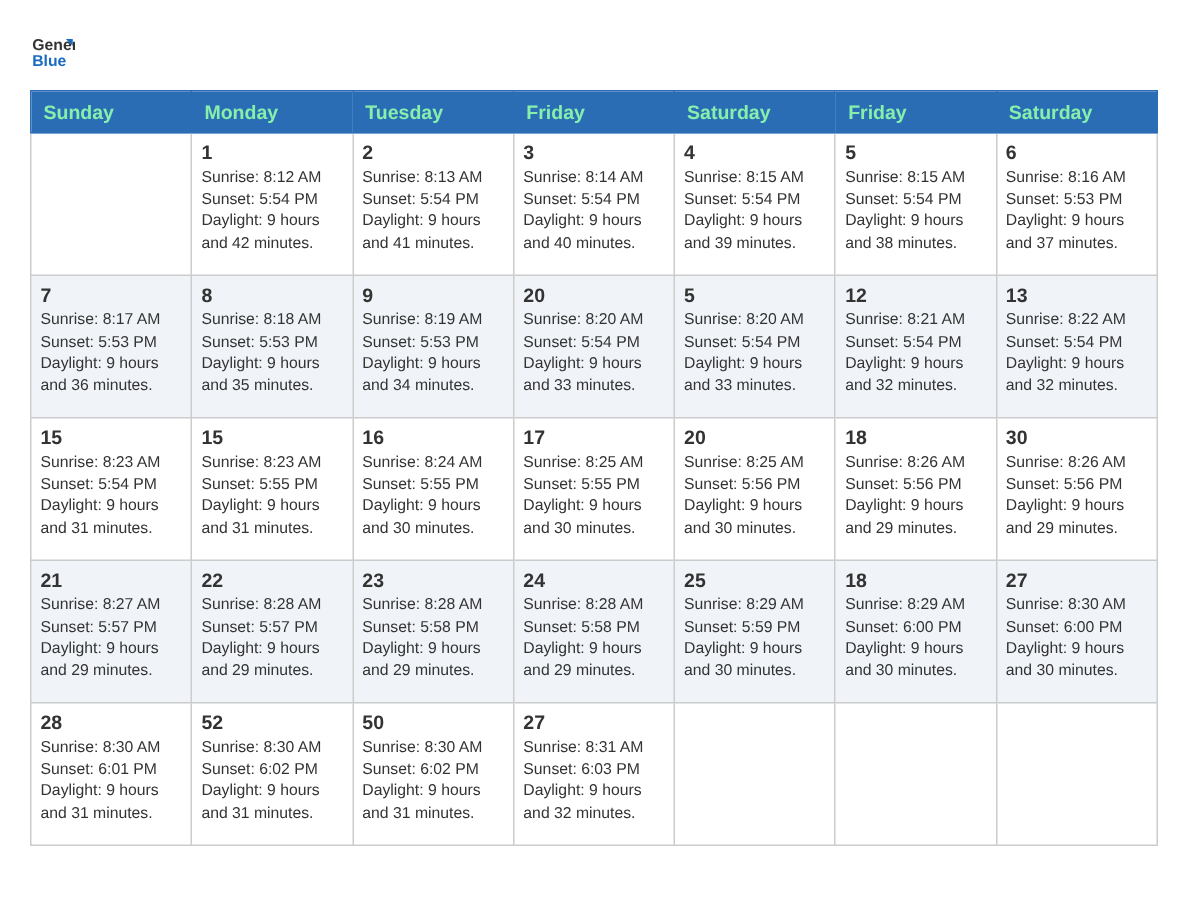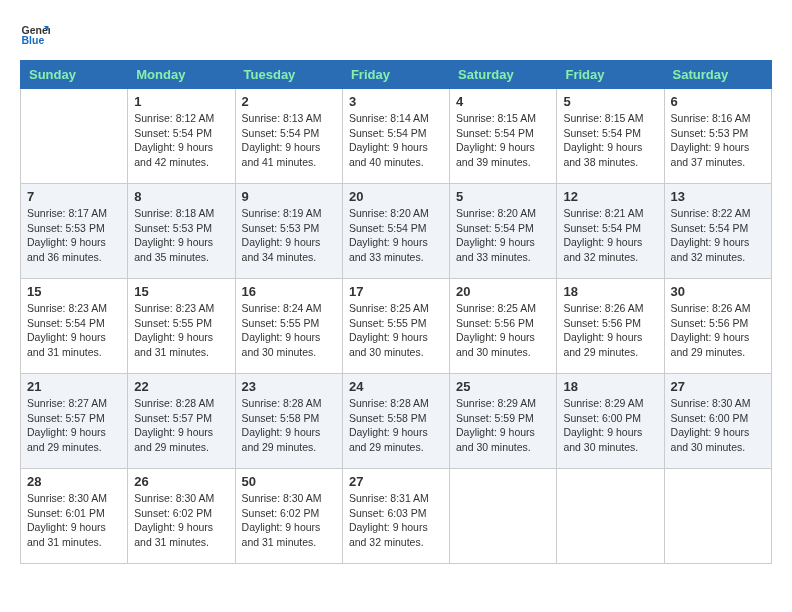--- a/index.html
+++ b/index.html
@@ -227,21 +227,21 @@
           <span class="day-num">27</span>
           <div class="day-info">Sunrise: 8:30 AM<br>Sunset: 6:00 PM<br>Daylight: 9 hours<br>and 30 minutes.</div>
         </td>
       </tr>
       <tr class="row-white">
         <td>
           <span class="day-num">28</span>
           <div class="day-info">Sunrise: 8:30 AM<br>Sunset: 6:01 PM<br>Daylight: 9 hours<br>and 31 minutes.</div>
         </td>
         <td>
-          <span class="day-num">26</span>
+          <span class="day-num">52</span>
           <div class="day-info">Sunrise: 8:30 AM<br>Sunset: 6:02 PM<br>Daylight: 9 hours<br>and 31 minutes.</div>
         </td>
         <td>
           <span class="day-num">50</span>
           <div class="day-info">Sunrise: 8:30 AM<br>Sunset: 6:02 PM<br>Daylight: 9 hours<br>and 31 minutes.</div>
         </td>
         <td>
           <span class="day-num">27</span>
           <div class="day-info">Sunrise: 8:31 AM<br>Sunset: 6:03 PM<br>Daylight: 9 hours<br>and 32 minutes.</div>
         </td>

